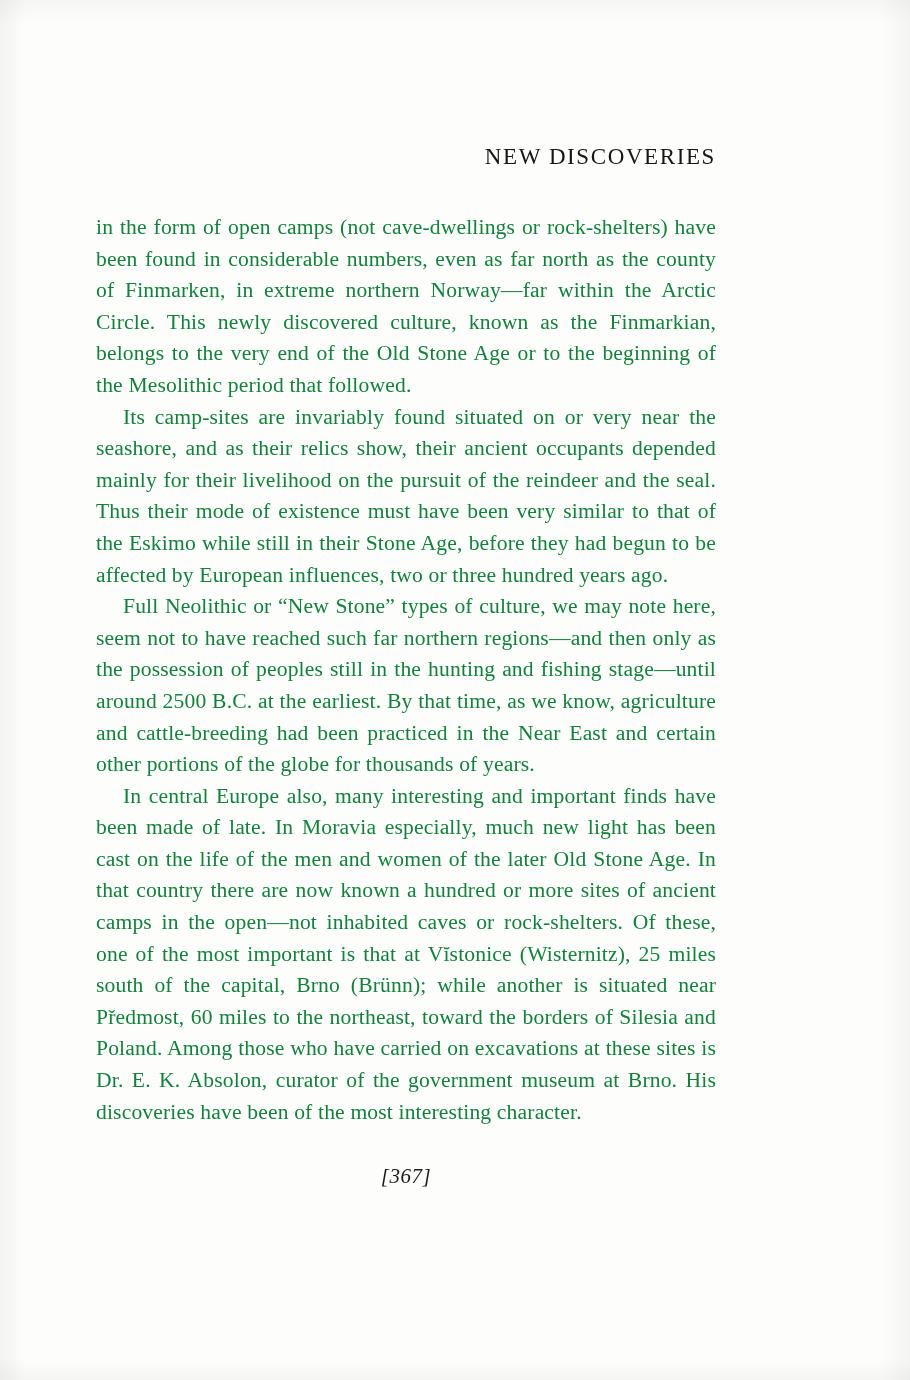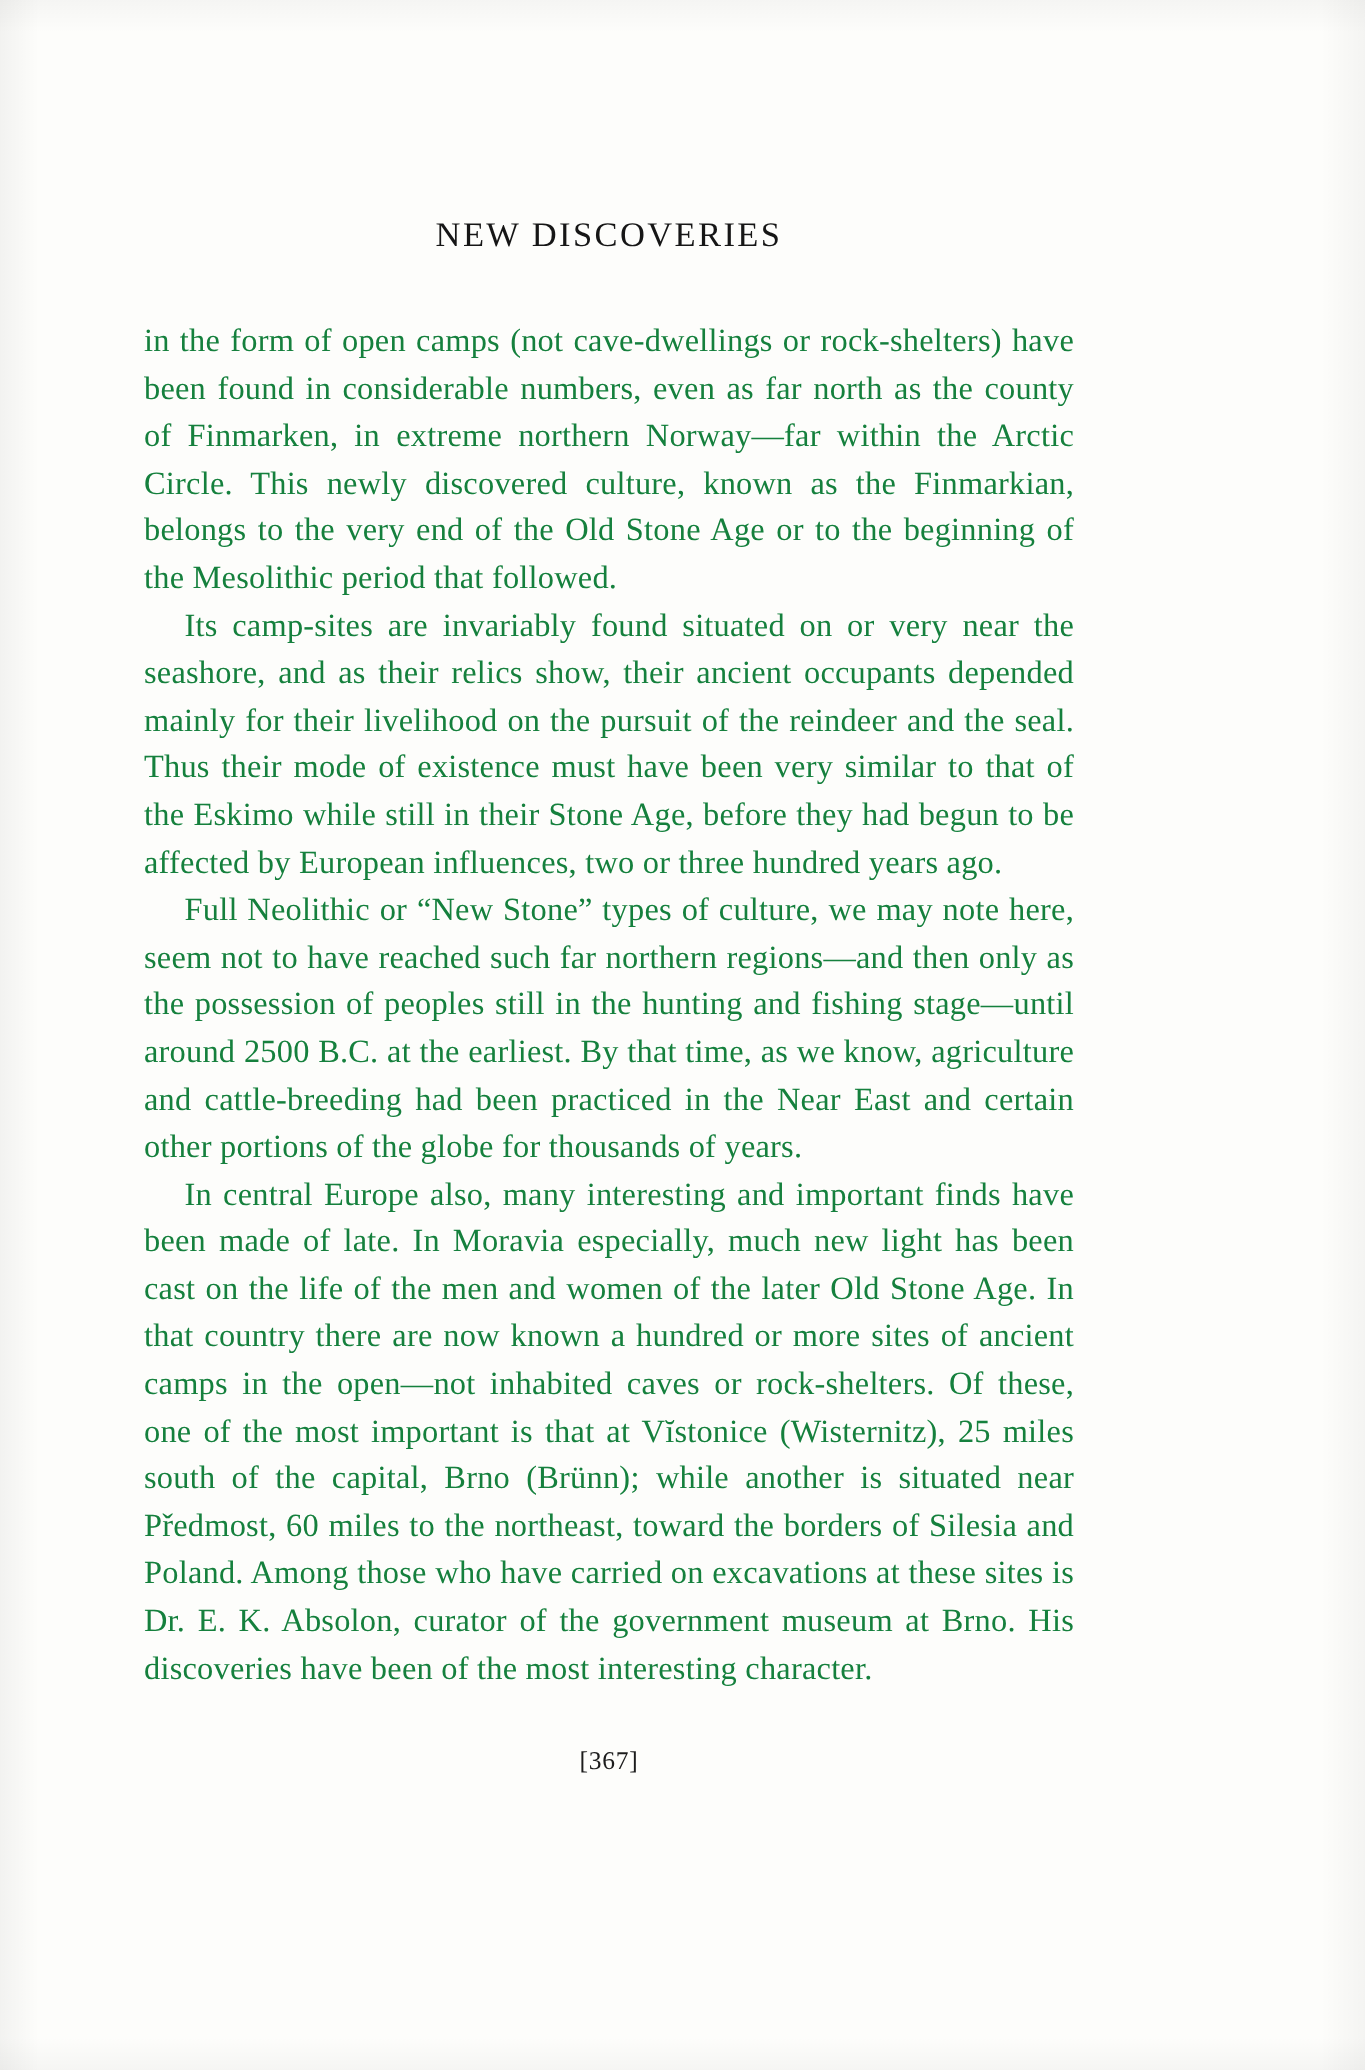--- a/index.html
+++ b/index.html
@@ -35,21 +35,21 @@
       linear-gradient(to top, rgba(0,0,0,0.03) 0px, rgba(0,0,0,0.0) 22px);
     pointer-events: none;
   }
   .content {
     position: absolute;
     left: 96px;
     top: 0;
     width: 620px;
   }
   .running-head {
-    text-align: center;
+    text-align: right;
     font-size: 23px;
     letter-spacing: 1.6px;
     margin-top: 144px;
     margin-bottom: 0;
     font-weight: normal;
     color: #161616;
     font-family: "Liberation Serif", serif;
   }
   .body-text {
     margin-top: 42px;
@@ -62,23 +62,24 @@
   .body-text p {
     margin: 0;
     text-indent: 27px;
   }
   .body-text p.noindent {
     text-indent: 0;
   }
   .folio {
     margin-top: 36px;
     text-align: center;
-    font-size: 17px;
+    font-size: 21px;
     letter-spacing: 0.5px;
     color: #1c1c1c;
+    font-style: italic;
   }
 </style>
 </head>
 <body>
 
 <div class="page">
   <div class="content">
 
     <div class="running-head">NEW DISCOVERIES</div>
 

